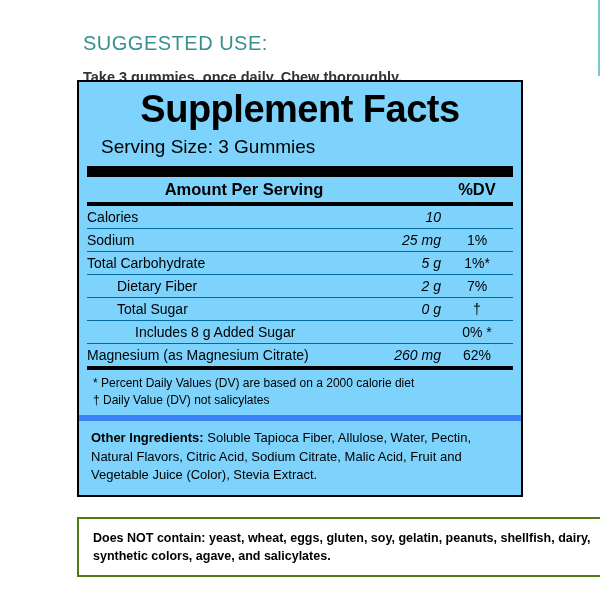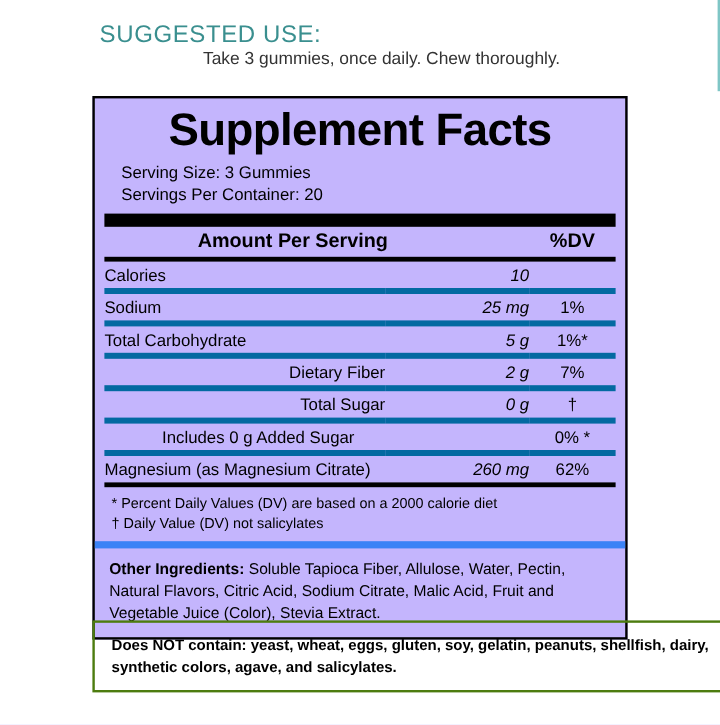--- a/index.html
+++ b/index.html
@@ -20,35 +20,34 @@
     position: relative;
     width: 600px;
     height: 604px;
     box-sizing: border-box;
   }
 
   
   .suggested-use {
     position: absolute;
     left: 83px;
-    top: 18px;
+    top: 32px;
     width: 470px;
   }
   .suggested-title {
     font-size: 20px;
     letter-spacing: 0.5px;
     color: #3a8f8f;
     font-weight: 400;
   }
   .suggested-sub {
-    margin-top: 0;
+    margin-top: 14px;
     font-size: 14.5px;
     color: #333333;
-    font-weight: 400;
-    text-align: center;
+    font-weight: 700;
   }
 
   
   .edge-rule {
     position: absolute;
     background: #7fc6c6;
   }
   .edge-rule.top-right {
     right: 0px;
     top: 0px;
@@ -56,34 +55,34 @@
     height: 76px;
   }
 
   
   .sf-panel {
     position: absolute;
     left: 77px;
     top: 80px;
     width: 446px;
     border: 2px solid #000;
-    background: #c4b5fd;
+    background: #7dd3fc;
     box-sizing: border-box;
     padding: 6px 0 0 0;
   }
   .sf-title {
     font-size: 38px;
     font-weight: 700;
     letter-spacing: -0.5px;
     text-align: center;
     line-height: 1.05;
     margin: 2px 0 4px 0;
   }
   .sf-serving {
-    font-size: 14px;
+    font-size: 19px;
     padding-left: 22px;
     line-height: 1.35;
   }
   .rule-thick {
     height: 11px;
     background: #000;
     margin: 6px 8px 0 8px;
   }
   .rule-med {
     height: 4px;
@@ -109,30 +108,30 @@
   }
 
   table.sf-table {
     width: calc(100% - 16px);
     margin: 0 8px;
     border-collapse: collapse;
     font-size: 14px;
   }
   table.sf-table td {
     padding: 3px 0 3px 0;
-    border-bottom: 5px solid #0369a1;
+    border-bottom: 1px solid #0369a1;
     vertical-align: baseline;
   }
   table.sf-table tr:last-child td {
     border-bottom: none;
   }
   td.nutrient {
     padding-left: 14px;
   }
-  td.nutrient.ind1 { padding-left: 30px; text-align: right; }
+  td.nutrient.ind1 { padding-left: 30px; }
   td.nutrient.ind2 { padding-left: 48px; }
   td.amount {
     text-align: right;
     white-space: nowrap;
     padding-right: 58px;
     width: 120px;
     font-style: italic;
   }
   td.dv {
     text-align: center;
@@ -181,21 +180,20 @@
 
   <div class="suggested-use">
     <div class="suggested-title">SUGGESTED USE:</div>
     <div class="suggested-sub">Take 3 gummies, once daily. Chew thoroughly.</div>
   </div>
 
   <div class="sf-panel">
     <div class="sf-title">Supplement Facts</div>
 
     <div class="sf-serving">Serving Size: 3 Gummies</div>
-    <div class="sf-serving">Servings Per Container: 20</div>
 
     <div class="rule-thick"></div>
 
     <div class="hdr-row">
       <div class="hdr-amount">Amount Per Serving</div>
       <div class="hdr-dv">%DV</div>
     </div>
 
     <div class="rule-med"></div>
 
@@ -220,21 +218,21 @@
           <td class="nutrient ind1">Dietary Fiber</td>
           <td class="amount">2 g</td>
           <td class="dv">7%</td>
         </tr>
         <tr>
           <td class="nutrient ind1">Total Sugar</td>
           <td class="amount">0 g</td>
           <td class="dv">†</td>
         </tr>
         <tr>
-          <td class="nutrient ind2">Includes 0 g Added Sugar</td>
+          <td class="nutrient ind2">Includes 8 g Added Sugar</td>
           <td class="amount"></td>
           <td class="dv">0% *</td>
         </tr>
         <tr>
           <td class="nutrient">Magnesium (as Magnesium Citrate)</td>
           <td class="amount">260 mg</td>
           <td class="dv">62%</td>
         </tr>
       </tbody>
     </table>

